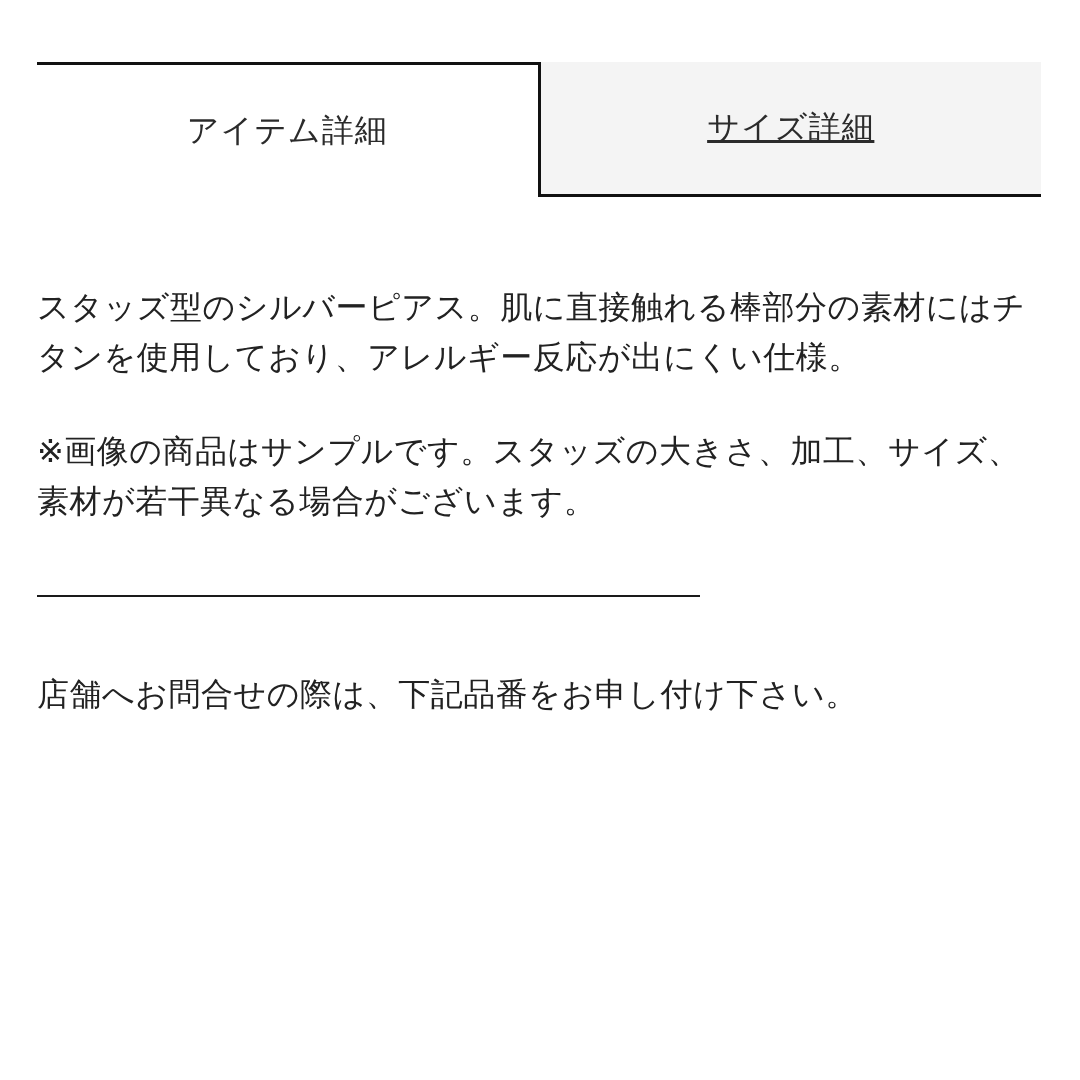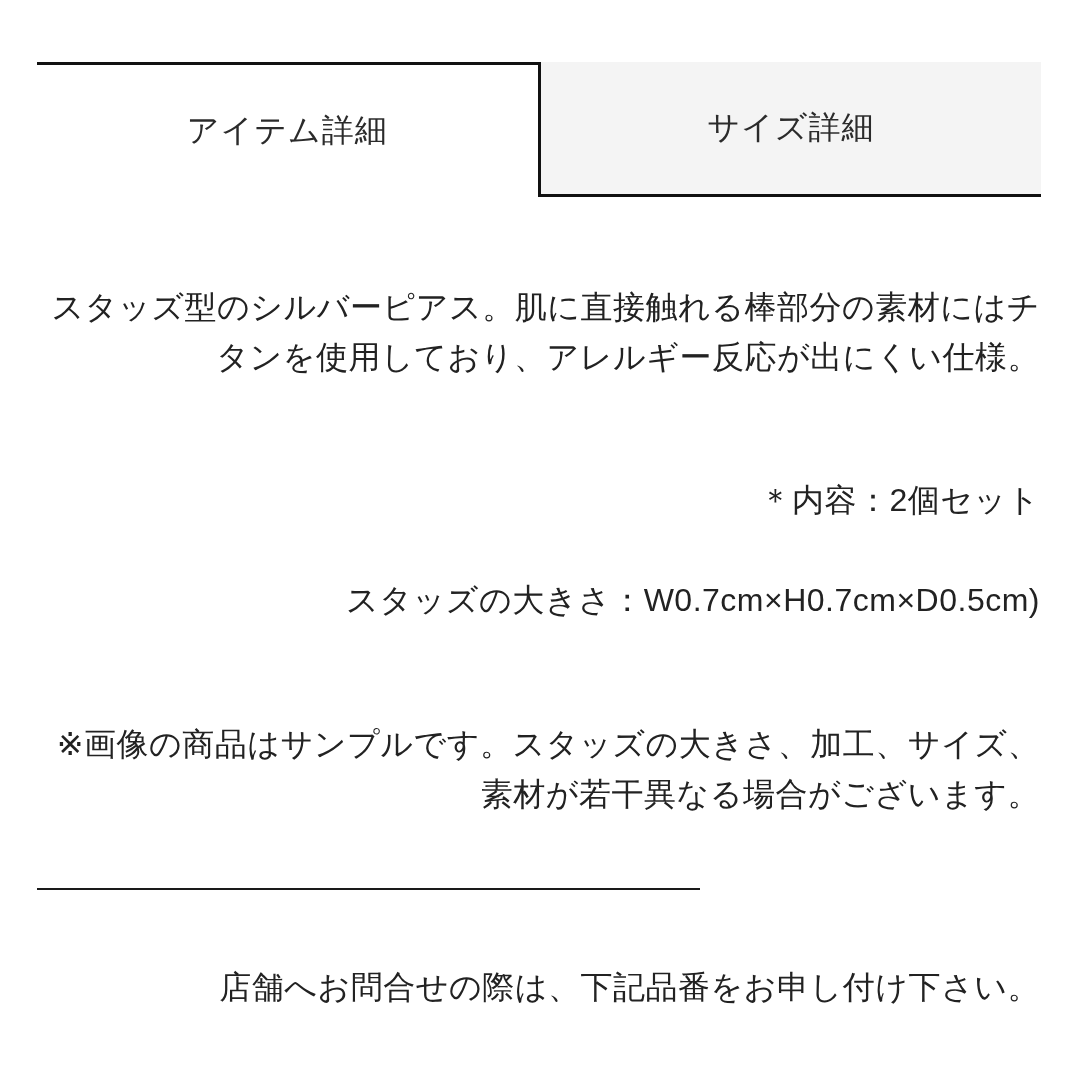--- a/index.html
+++ b/index.html
@@ -35,33 +35,33 @@
     cursor: pointer;
   }
   .tab.active {
     background: #ffffff;
     border-top: 3px solid #111111;
     border-right: 3px solid #111111;
   }
   .tab.inactive {
     background: #f4f4f4;
     border-bottom: 3px solid #111111;
+    text-decoration: underline;
   }
 
   
   .content {
     margin: 0 40px 0 37px;
     font-size: 32px;
     line-height: 50px;
     letter-spacing: 0.5px;
     color: #222222;
   }
   .para {
     white-space: pre-line;
-    text-align: right;
   }
   .para-description { margin-top: 85px; }
   .para-specs       { margin-top: 43px; }
   .para-disclaimer  { margin-top: 44px; }
   .para-brand       { margin-top: 22px; }
 
   .rule {
     width: 663px;
     height: 2px;
     background: #1a1a1a;
@@ -79,24 +79,20 @@
   <div class="tab inactive">
     <span>サイズ詳細</span>
   </div>
 </div>
 
 <div class="content">
 
   <div class="para para-description">スタッズ型のシルバーピアス。肌に直接触れる棒部分の素材にはチ
 タンを使用しており、アレルギー反応が出にくい仕様。</div>
 
-  <div class="para para-specs">
-    <div>＊内容：2個セット</div>
-    <div>スタッズの大きさ：W0.7cm×H0.7cm×D0.5cm)</div>
-  </div>
 
   <div class="para para-disclaimer">※画像の商品はサンプルです。スタッズの大きさ、加工、サイズ、
 素材が若干異なる場合がございます。</div>
 
   <div class="rule rule-top"></div>
 
   <div class="para para-brand">
     <div>店舗へお問合せの際は、下記品番をお申し付け下さい。</div>
     
   </div>

